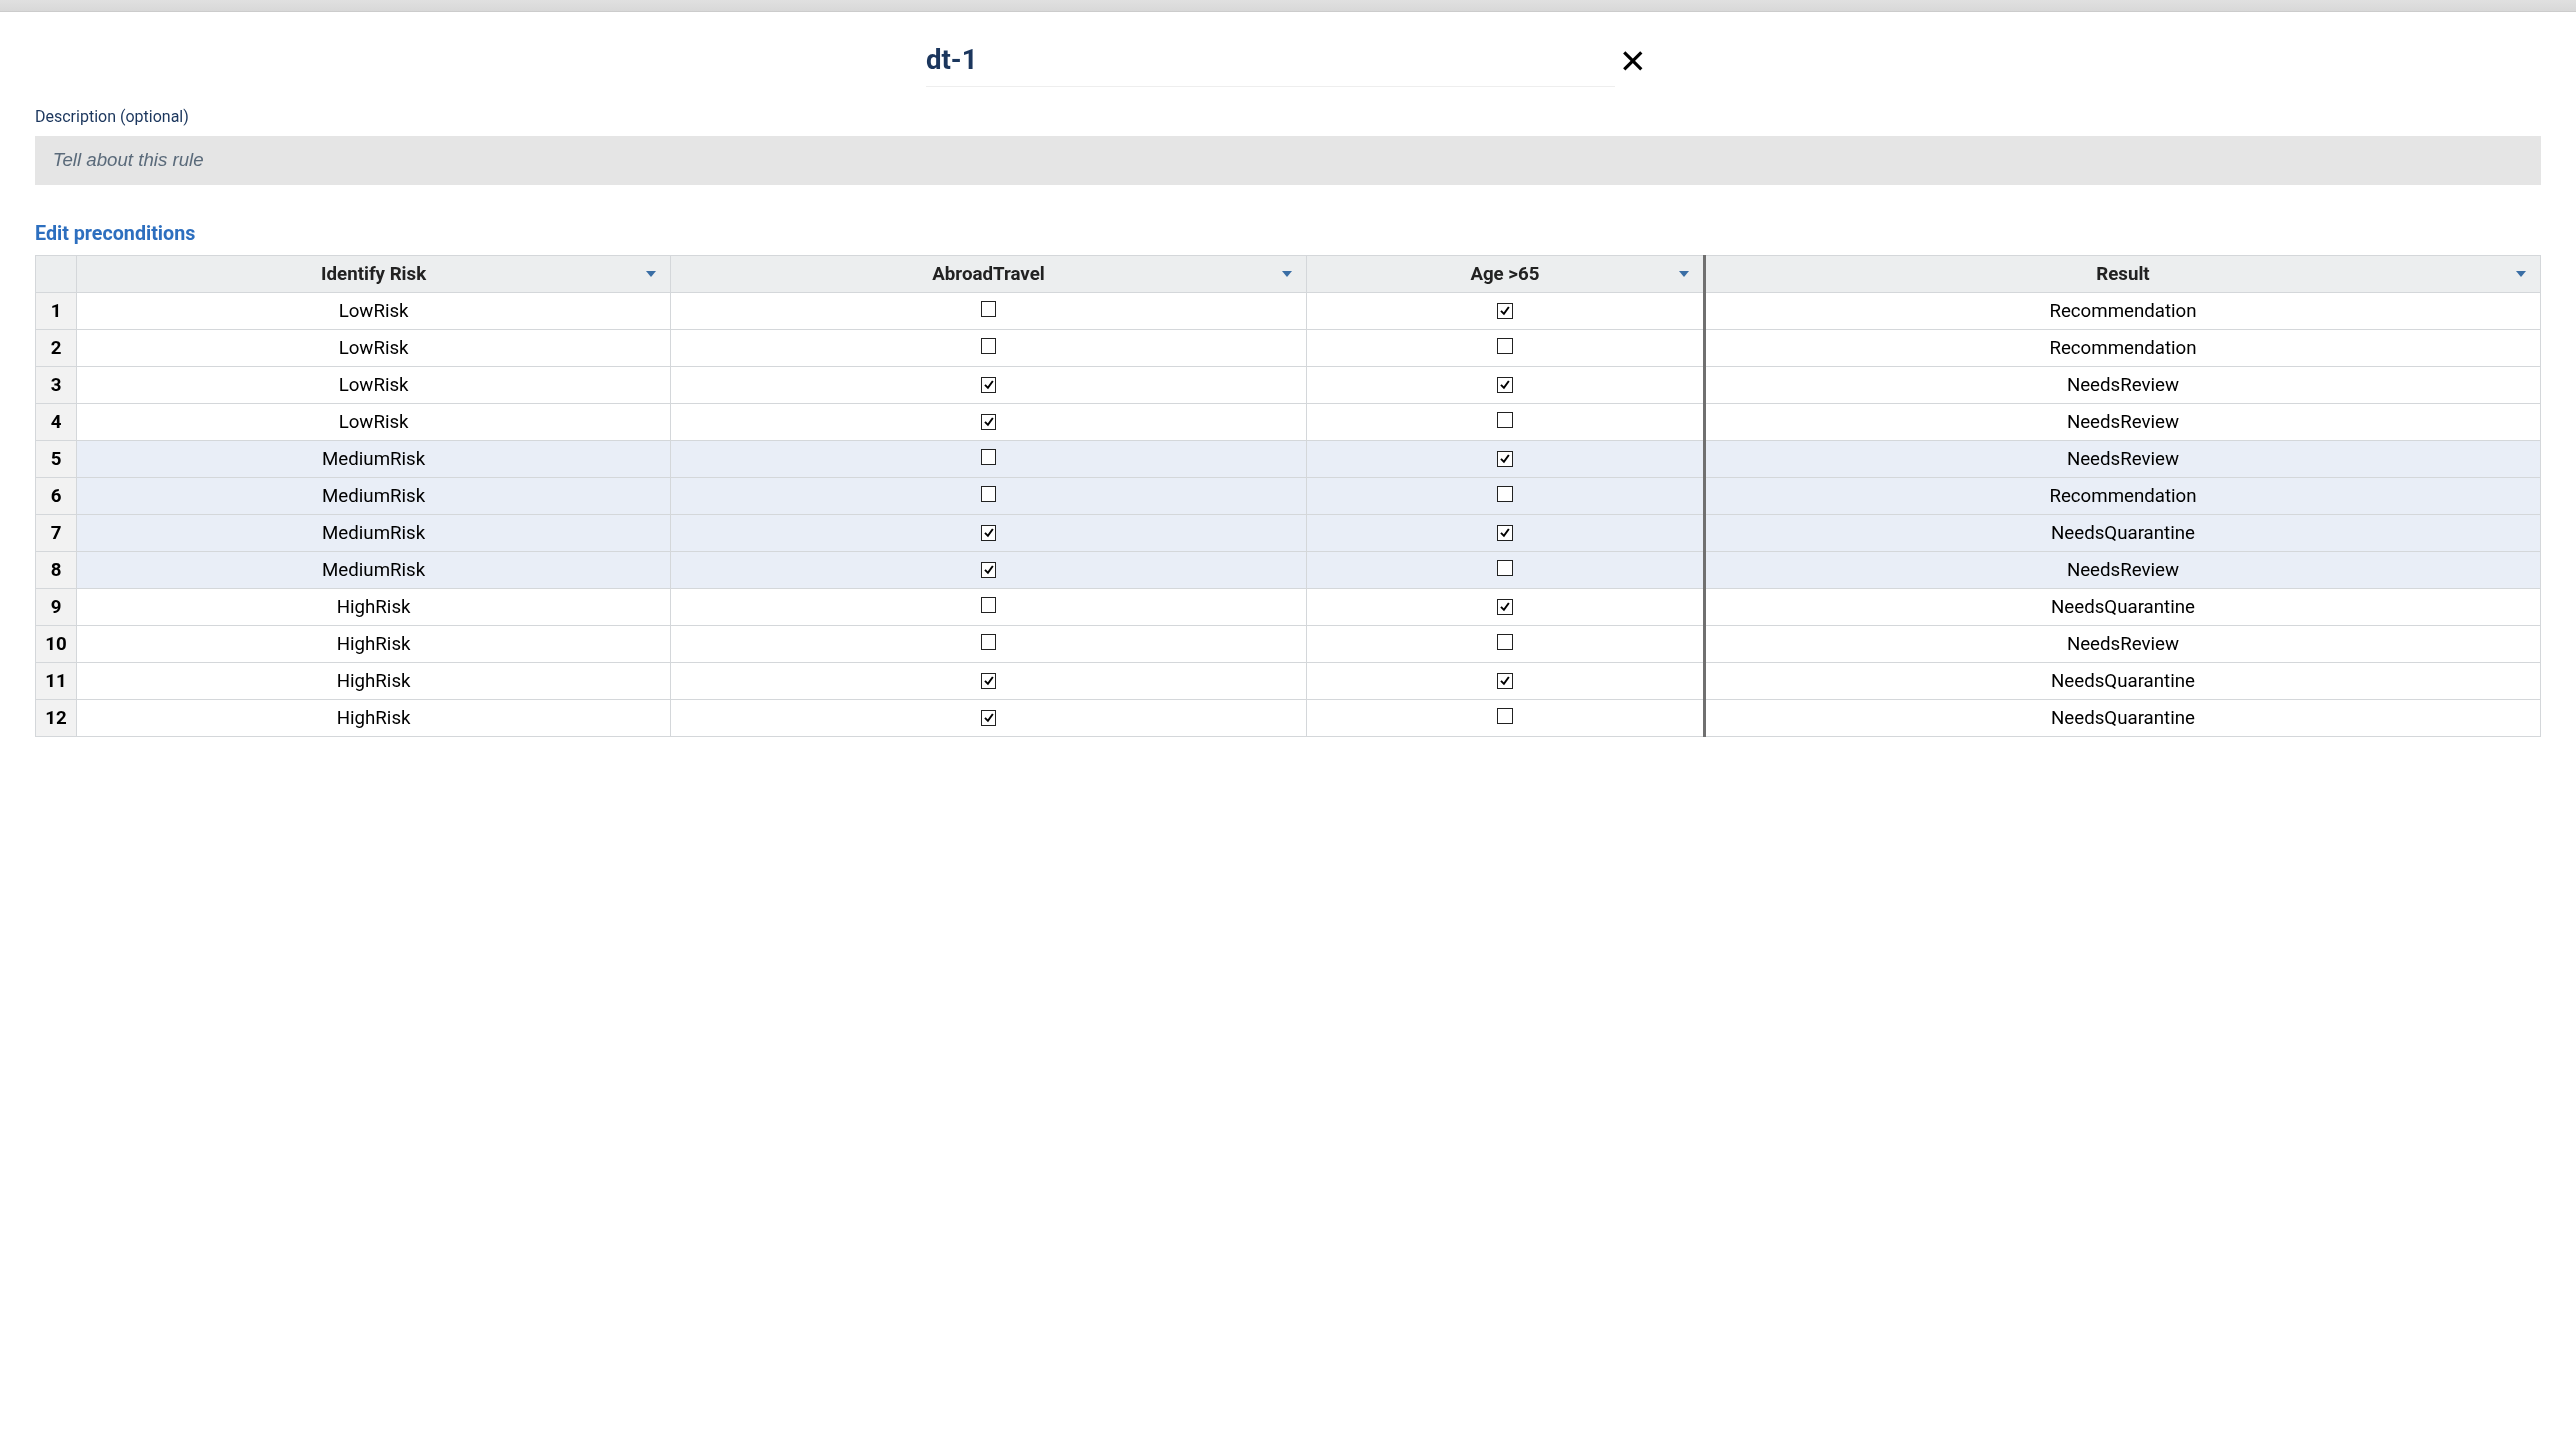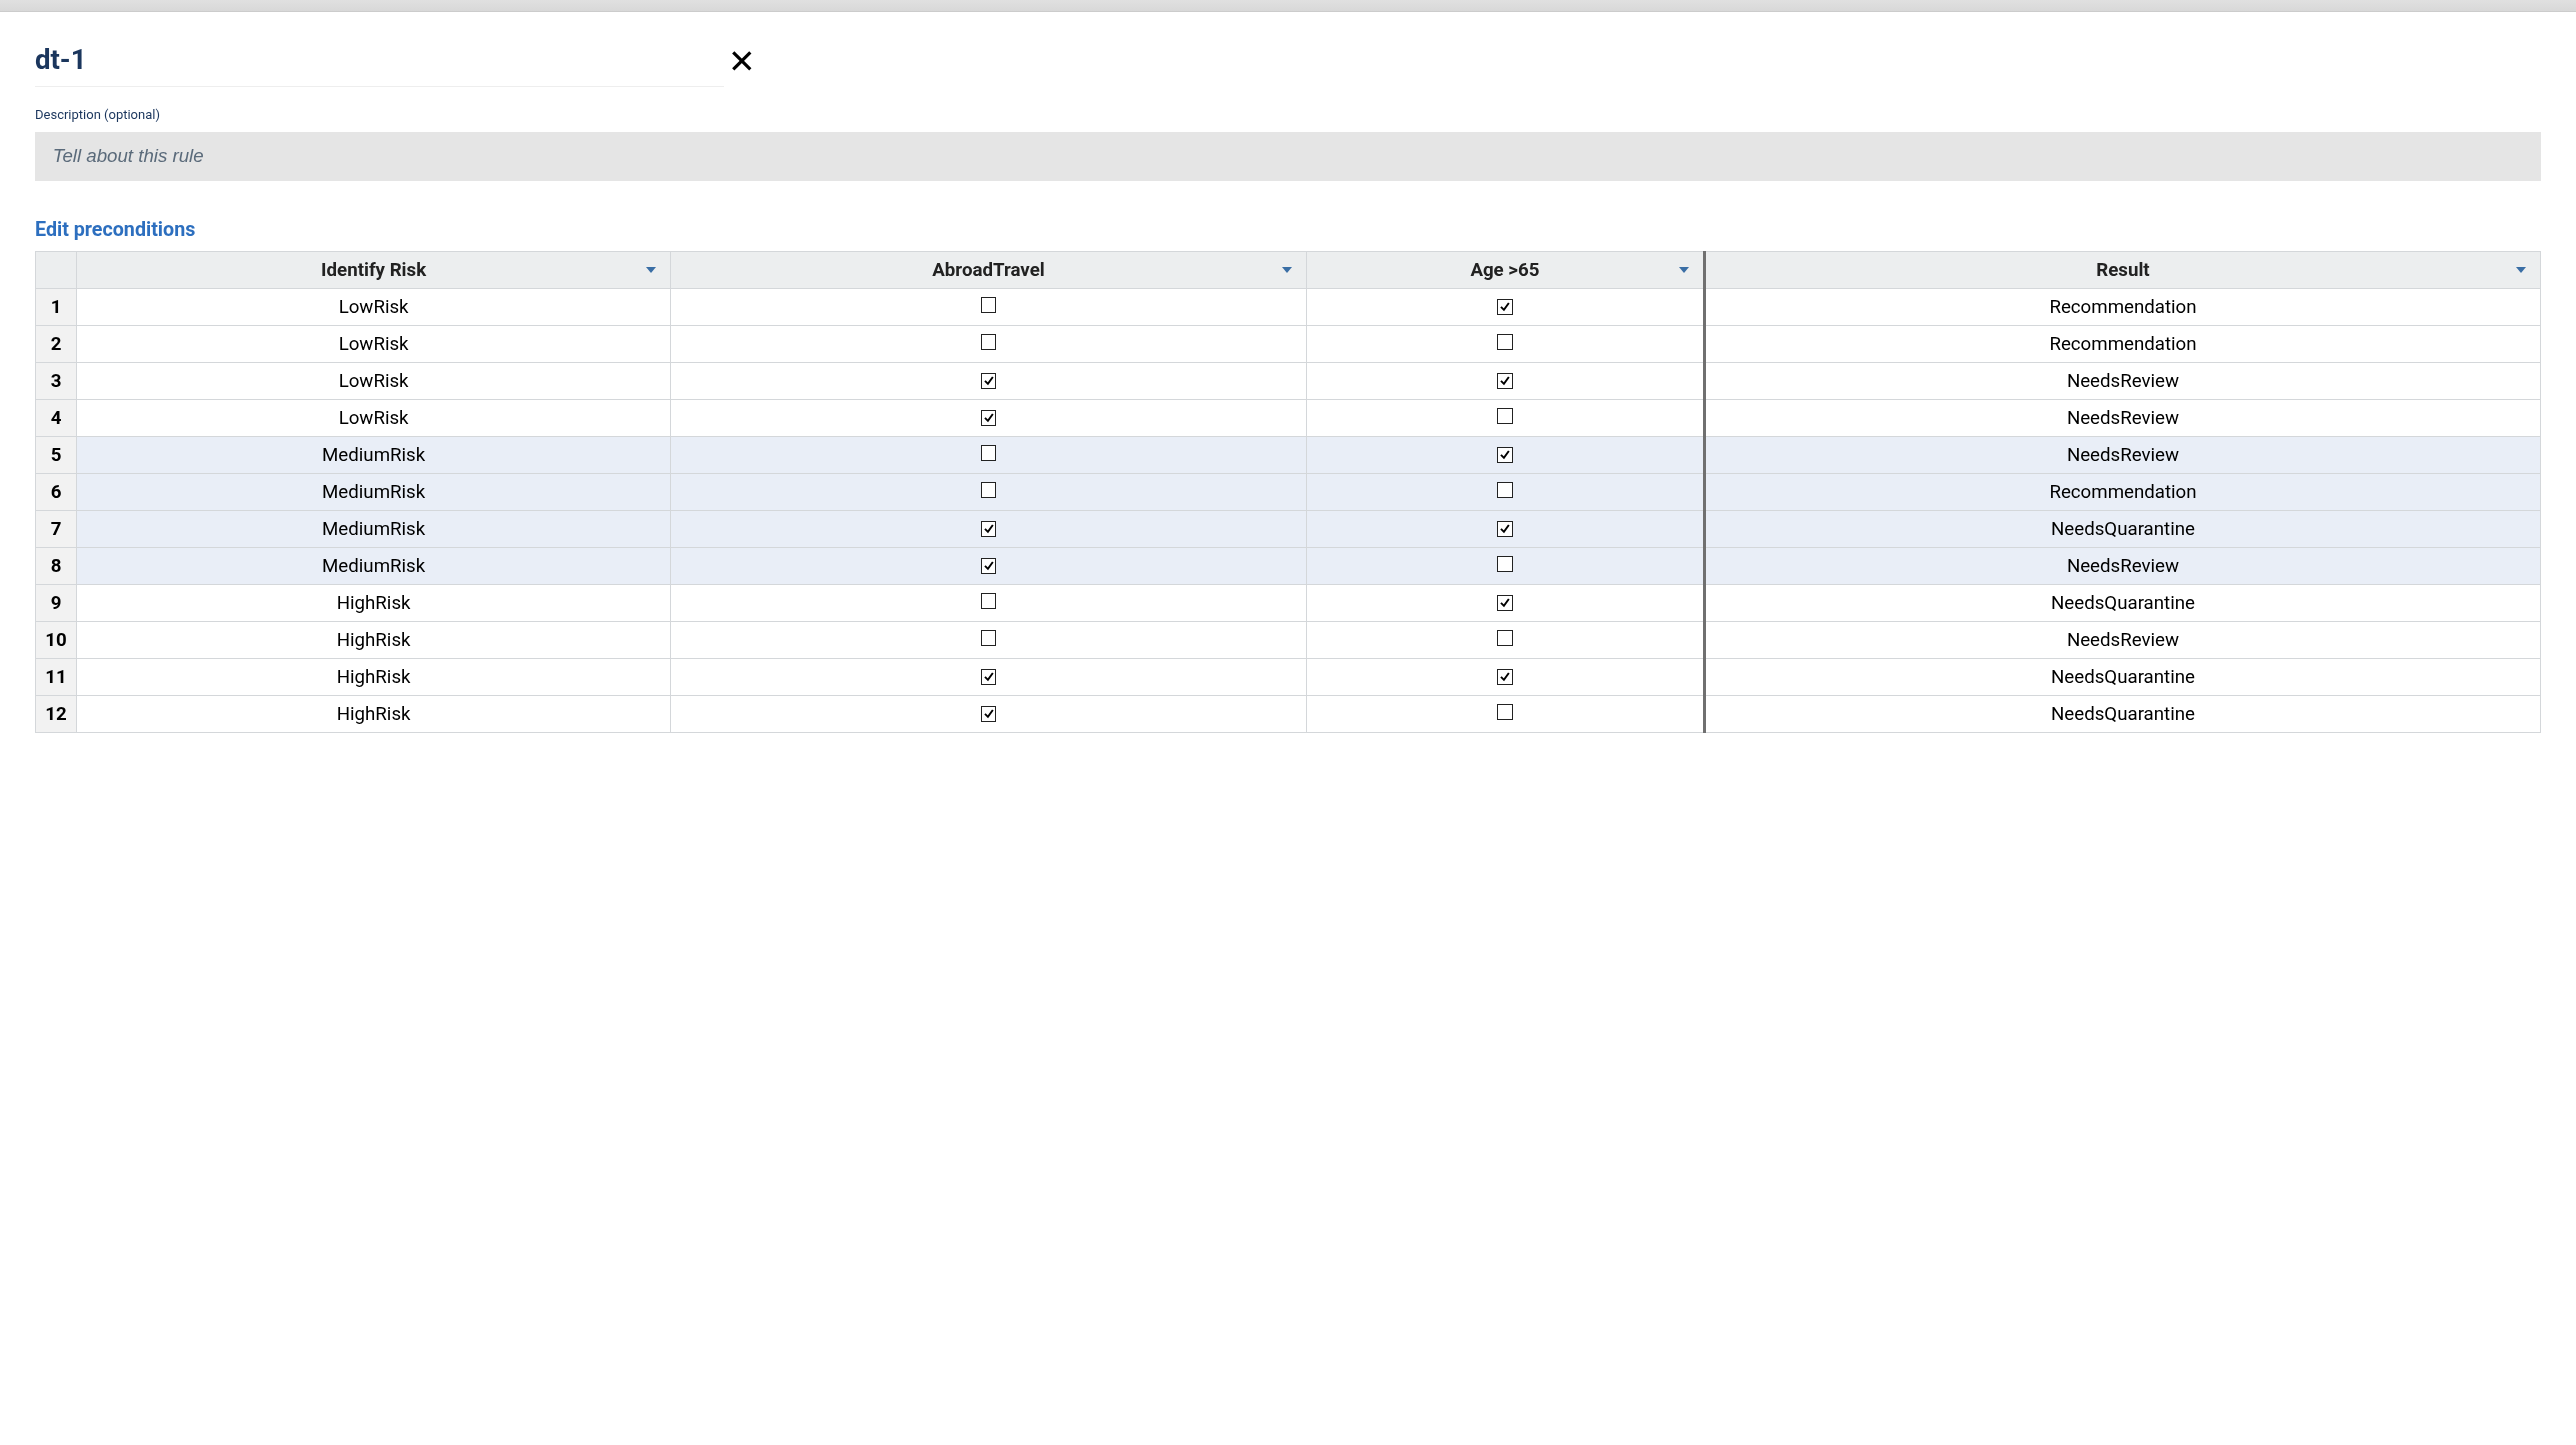--- a/index.html
+++ b/index.html
@@ -15,39 +15,39 @@
     border-bottom: 1px solid #ccc;
   }
   .page {
     background: #fff;
     padding: 31.5px 35px;
     min-height: calc(100% - 11.8px);
     position: relative;
   }
   .header-row {
     display: flex;
-    justify-content: flex-start;
+    justify-content: center;
     align-items: flex-start;
   }
   .title {
     font-size: 27.6px;
     font-weight: 700;
     color: #1b365d;
     padding-bottom: 9.8px;
     border-bottom: 1px solid #eee;
     width: 689px;
   }
   .close-btn {
     cursor: pointer;
     width: 35px; height: 35px;
     display: flex; align-items: center; justify-content: center;
   }
   .close-btn svg { width: 25.6px; height: 25.6px; }
   .desc-label {
-    font-size: 13px;
+    font-size: 16px;
     color: #1b365d;
     margin-top: 19.7px;
     margin-bottom: 9.8px;
   }
   .desc-input {
     width: 100%;
     background: #e5e5e5;
     border: none;
     padding: 13.8px 17.7px;
     font-size: 18.7px;

